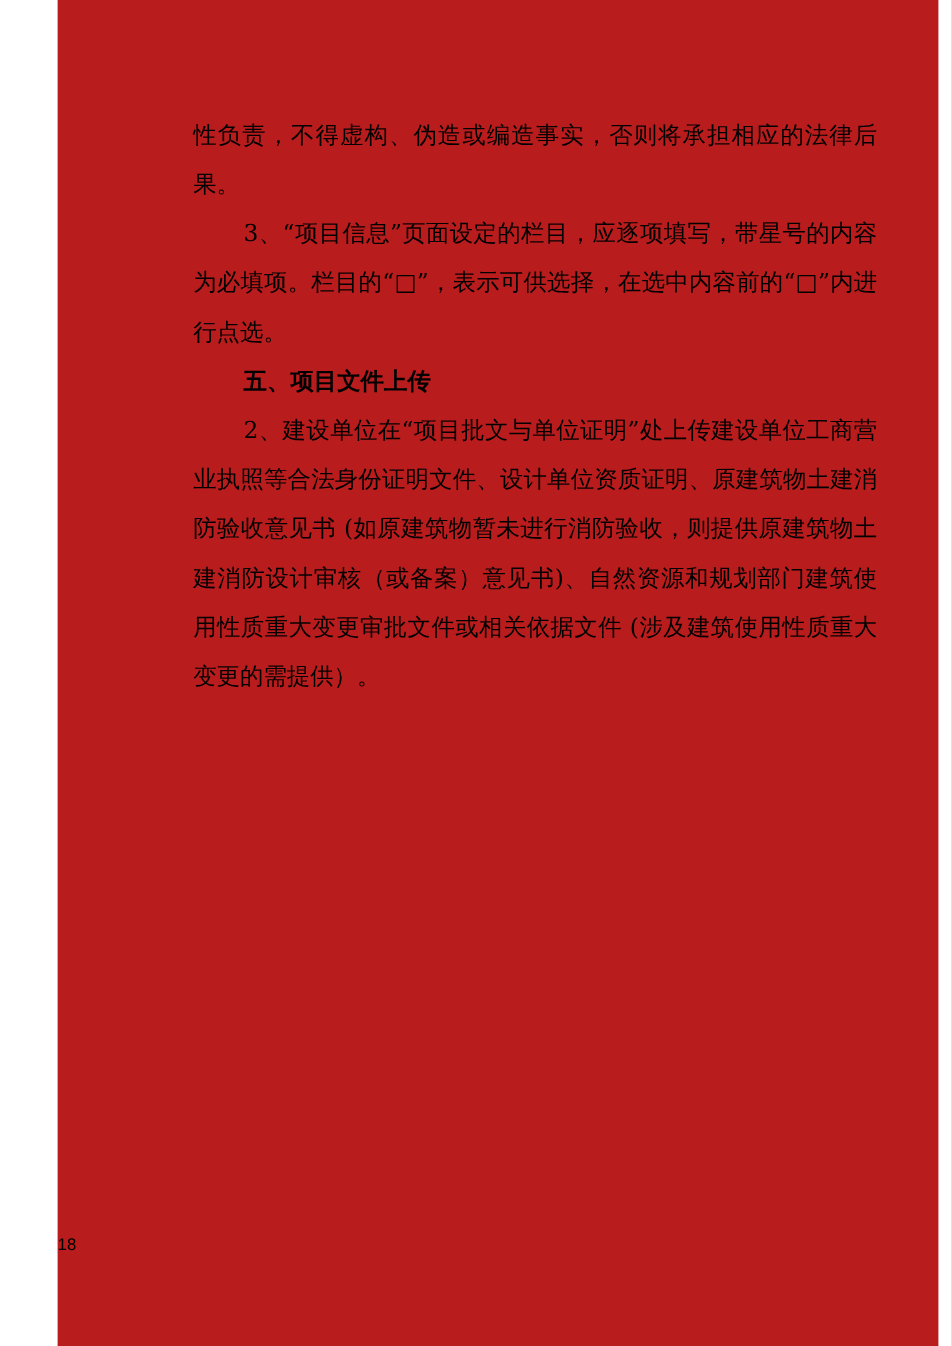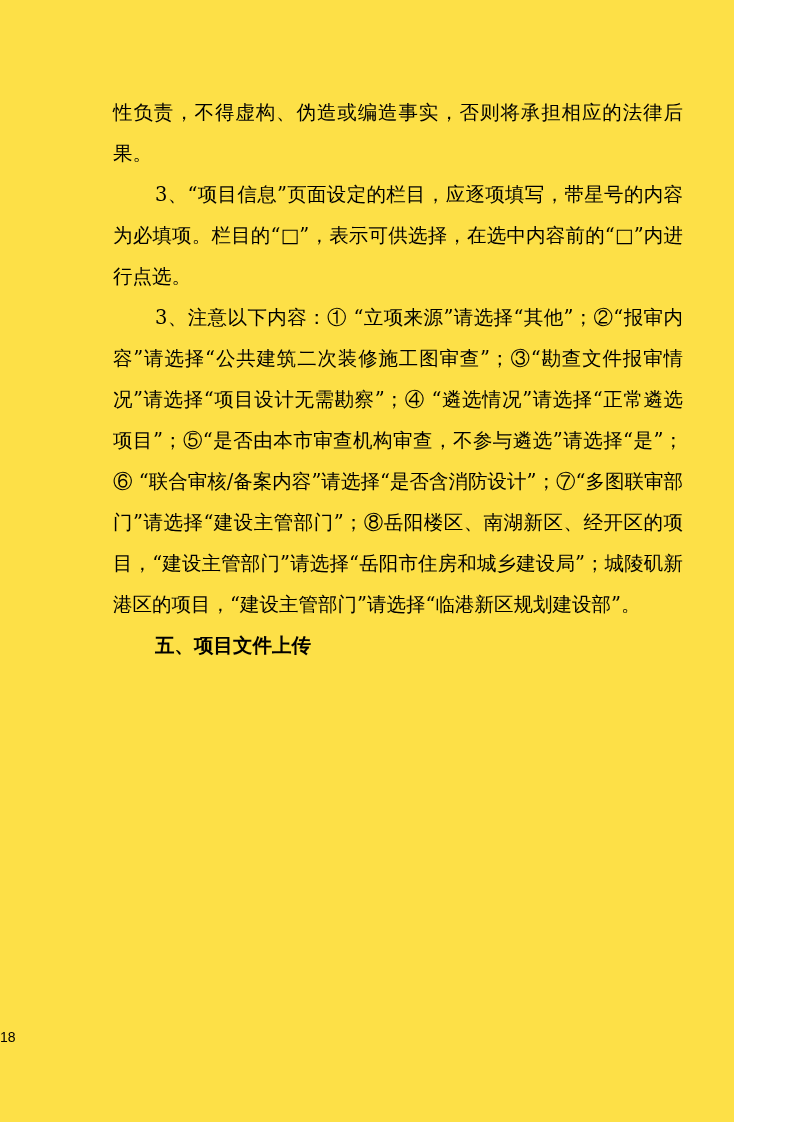--- a/index.html
+++ b/index.html
@@ -7,23 +7,24 @@
     padding: 0;
     background: #ffffff;
   }
   body {
     font-family: "DejaVu Sans", sans-serif;
   }
   .page {
     position: relative;
     width: 734px;
     height: 1122px;
-    background: #fde047;
+    background: #b91c1c;
     overflow: hidden;
     box-sizing: border-box;
+    margin-left: 48px;
   }
   .content {
     position: absolute;
     left: 113px;
     top: 92px;
     width: 570px;
   }
   .para {
     font-family: "DejaVu Serif", serif;
     font-size: 19.5px;
@@ -67,17 +68,17 @@
     color: #000000;
   }
 </style>
 </head>
 <body>
 
 <div class="page">
   <div class="content">
     <p class="para">性负责，不得虚构、伪造或编造事实，否则将承担相应的法律后果。</p>
     <p class="para indent">3、“项目信息”页面设定的栏目，应逐项填写，带星号的内容为必填项。栏目的“□”，表示可供选择，在选中内容前的“□”内进行点选。</p>
-    <p class="para indent">3、注意以下内容：① “立项来源”请选择“其他”；②“报审内容”请选择“公共建筑二次装修施工图审查”；③“勘查文件报审情况”请选择“项目设计无需勘察”；④ “遴选情况”请选择“正常遴选项目”；⑤“是否由本市审查机构审查，不参与遴选”请选择“是”；⑥ “联合审核/备案内容”请选择“是否含消防设计”；⑦“多图联审部门”请选择“建设主管部门”；⑧岳阳楼区、南湖新区、经开区的项目，“建设主管部门”请选择“岳阳市住房和城乡建设局”；城陵矶新港区的项目，“建设主管部门”请选择“临港新区规划建设部”。</p>
     <p class="heading">五、项目文件上传</p>
+    <p class="para indent">2、建设单位在“项目批文与单位证明”处上传建设单位工商营业执照等合法身份证明文件、设计单位资质证明、原建筑物土建消防验收意见书 (如原建筑物暂未进行消防验收，则提供原建筑物土建消防设计审核（或备案）意见书)、自然资源和规划部门建筑使用性质重大变更审批文件或相关依据文件 (涉及建筑使用性质重大变更的需提供）。</p>
   </div>
   <div class="page-number">18</div>
 </div>
 
 </body></html>

